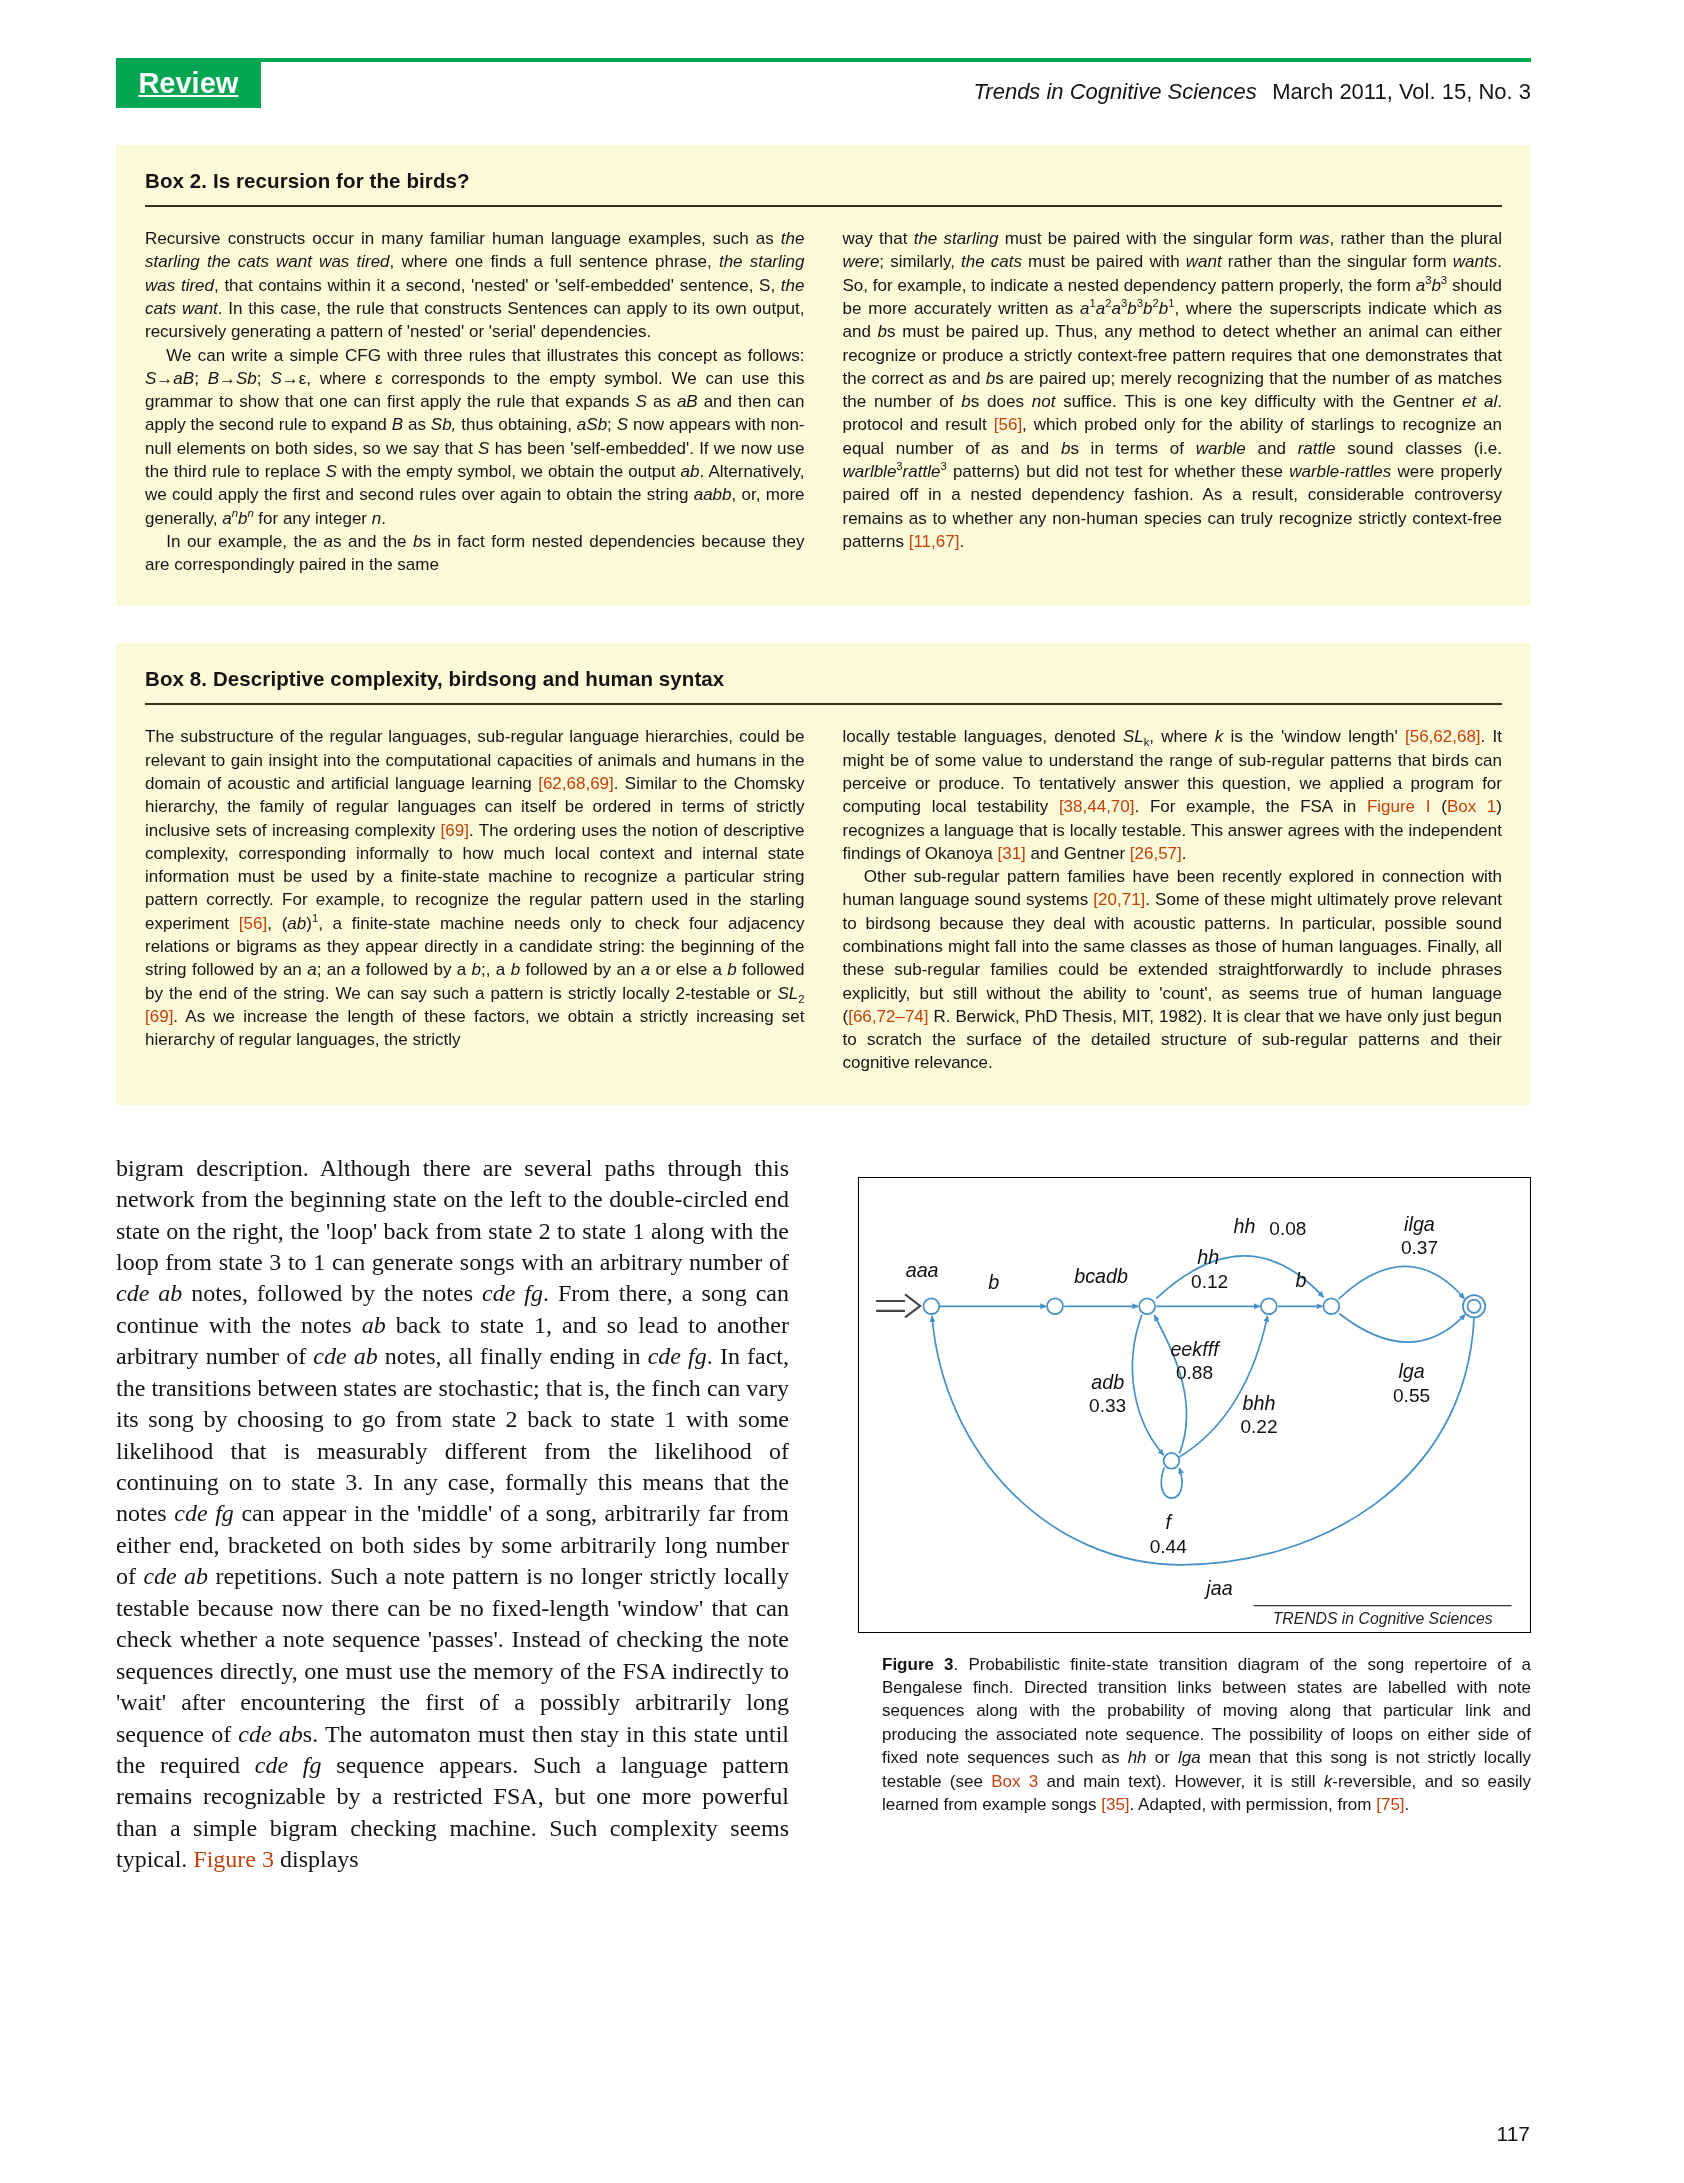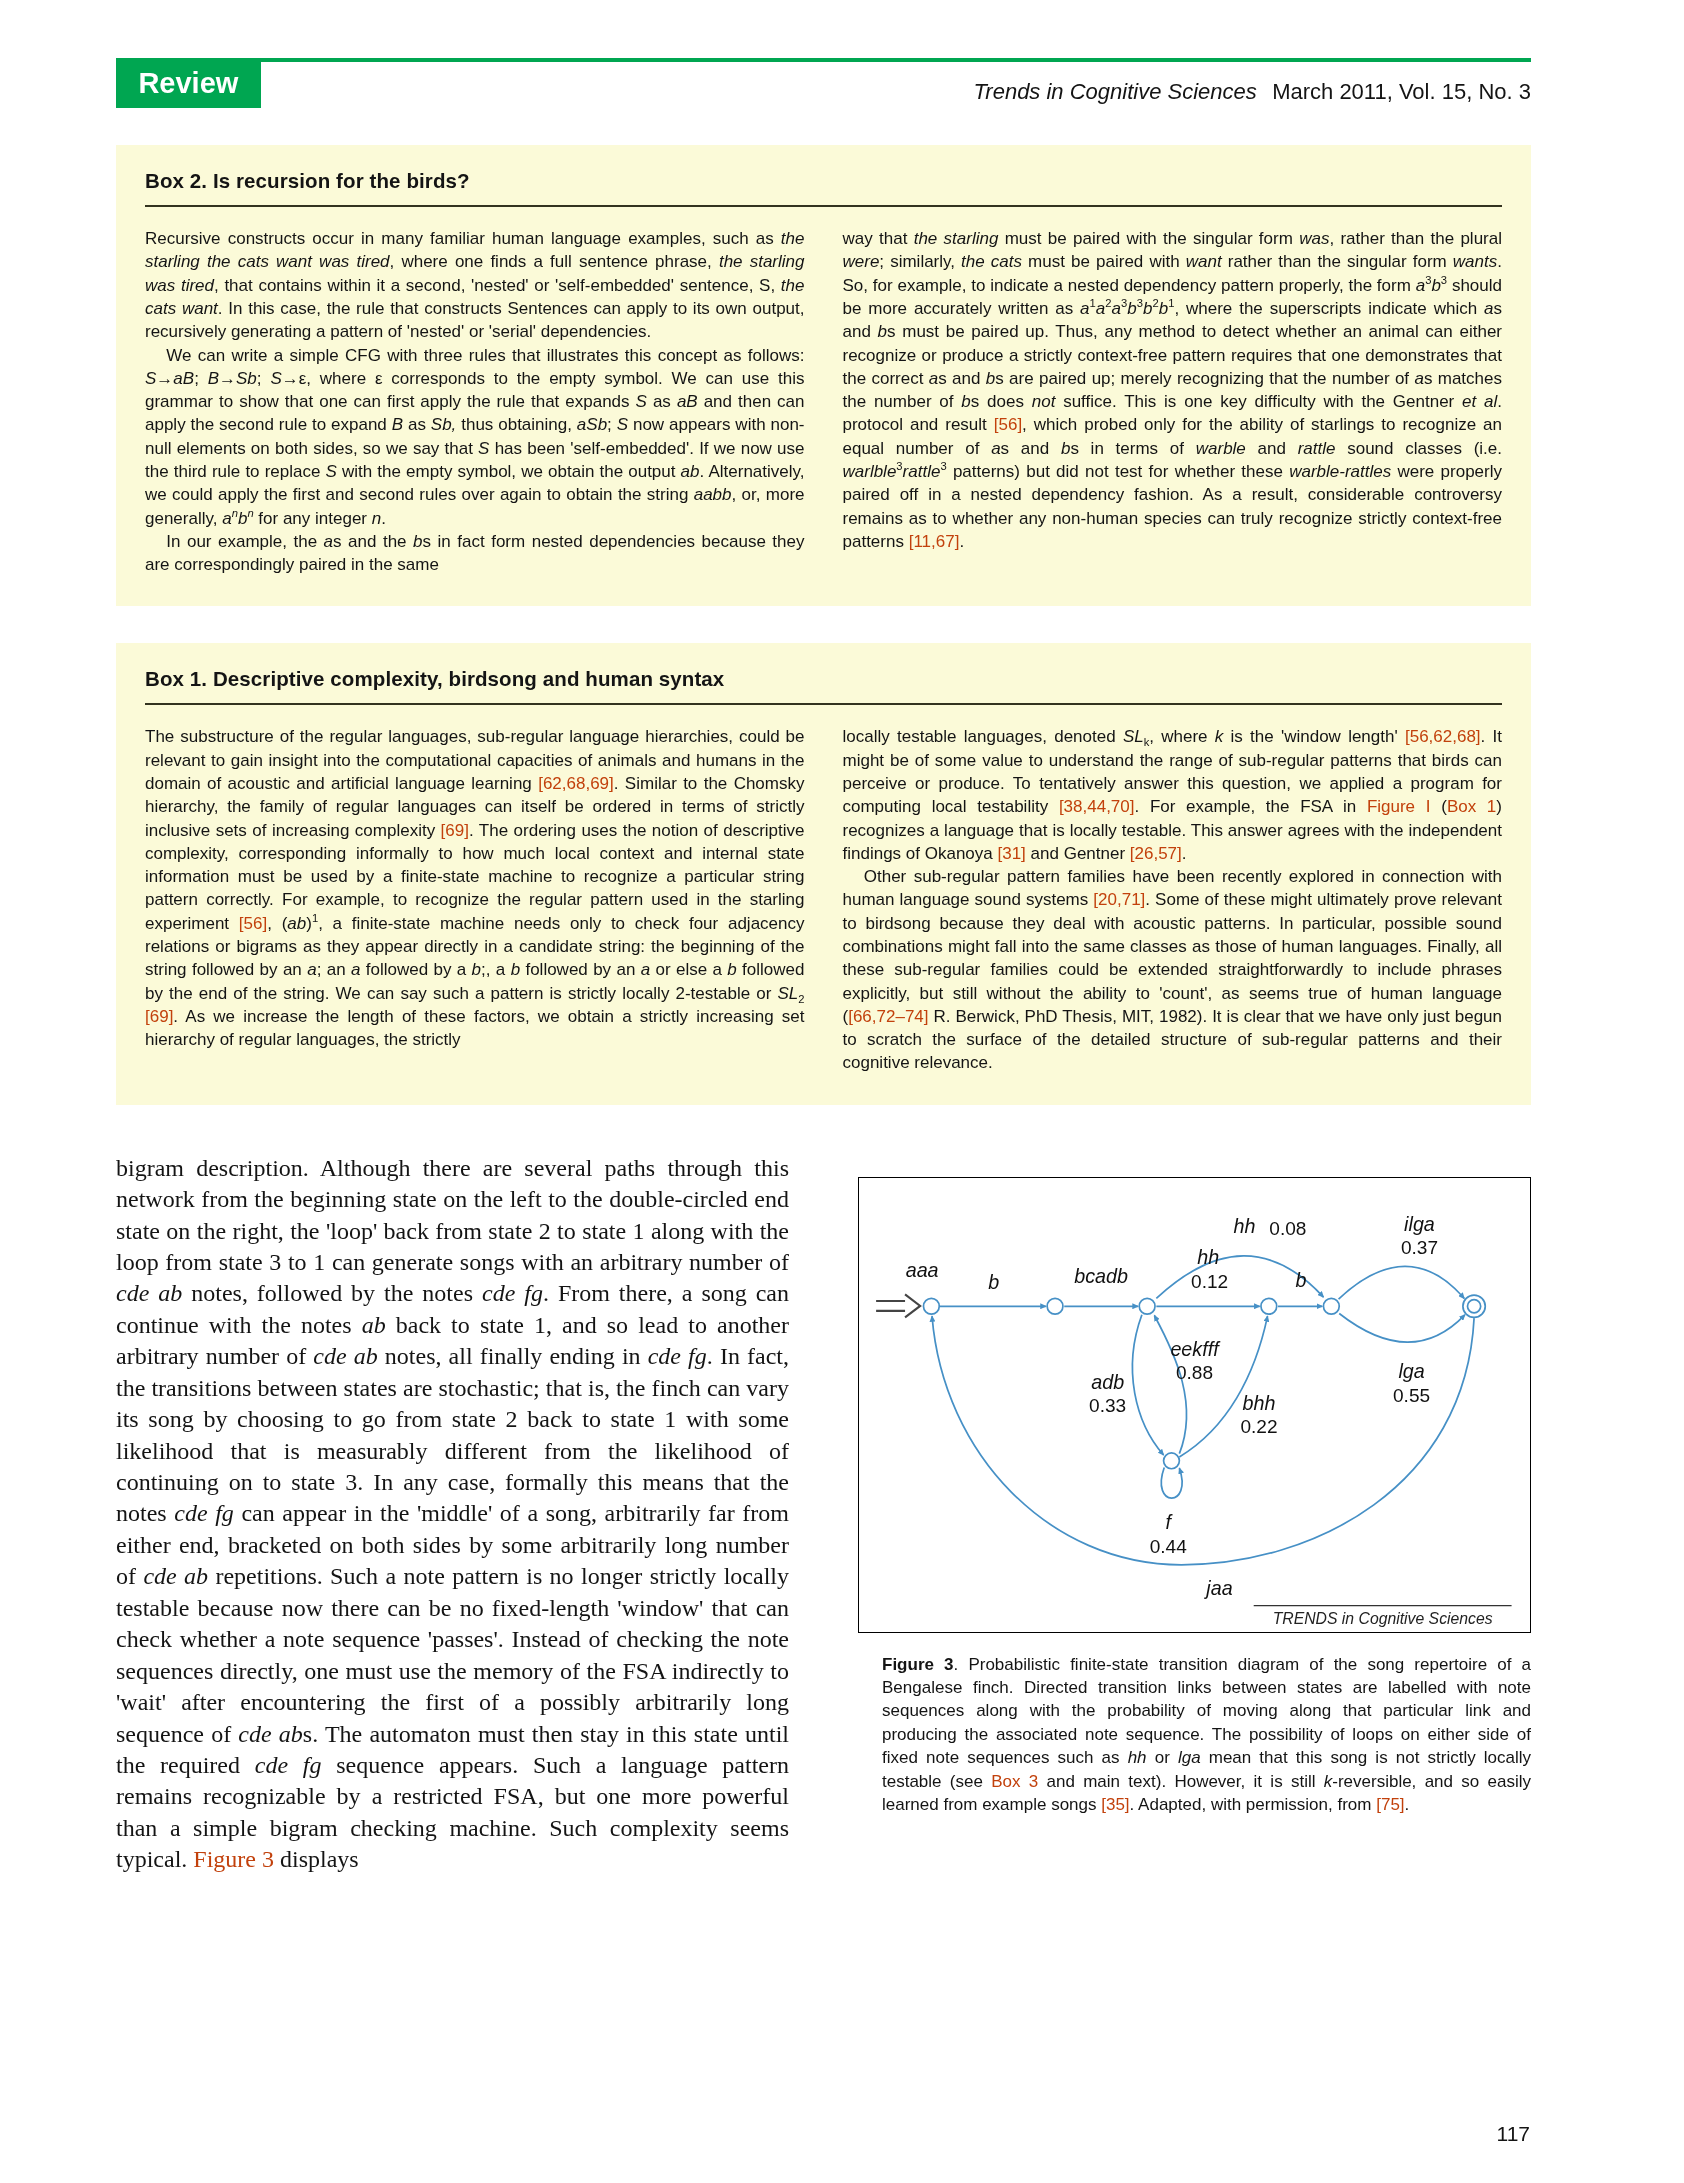--- a/index.html
+++ b/index.html
@@ -5,21 +5,21 @@
   * { margin:0; padding:0; box-sizing:border-box; }
   body {
     width:1684px; height:2183px; position:relative; overflow:hidden;
     background:#ffffff; color:#141414;
     font-family:"Liberation Sans", sans-serif;
   }
   .page { position:absolute; inset:0; padding:58px 153px 0 116px; }
 
   
   .header { border-top:4.6px solid #00A651; display:flex; justify-content:space-between; align-items:flex-start; }
-  .review-tag { background:#00A651; color:#fff; font-size:29px; font-weight:bold; padding:6.6px 22.4px 10.6px; line-height:1; }
+  .review-tag { background:#00A651; color:#fff; font-size:29px; font-weight:bold; padding:6.6px 22.4px 10.6px; line-height:1;text-decoration:underline; }
   .journal-line { font-size:22px; padding-top:17px; white-space:nowrap; }
   .journal-title { font-style:italic; }
   .journal-issue { margin-left:9.2px; }
 
   
   .box { background:#FBFAD8; padding:24px 29px 30px; margin-top:37px; }
   .box-title { font-size:20.5px; font-weight:bold; letter-spacing:0.1px; }
   .box-rule { border-bottom:2px solid #33331f; margin:12px 0 20px; }
   .box-cols { display:grid; grid-template-columns:1fr 1fr; column-gap:38px; }
   .box .p { font-size:17px; line-height:1.37; text-align:justify; }
@@ -74,21 +74,21 @@
           <p class="p">We can write a simple CFG with three rules that illustrates this concept as follows: <i>S</i>→<i>aB</i>; <i>B</i>→<i>Sb</i>; <i>S</i>→ε, where ε corresponds to the empty symbol. We can use this grammar to show that one can first apply the rule that expands <i>S</i> as <i>aB</i> and then can apply the second rule to expand <i>B</i> as <i>Sb,</i> thus obtaining, <i>aSb</i>; <i>S</i> now appears with non-null elements on both sides, so we say that <i>S</i> has been 'self-embedded'. If we now use the third rule to replace <i>S</i> with the empty symbol, we obtain the output <i>ab</i>. Alternatively, we could apply the first and second rules over again to obtain the string <i>aabb</i>, or, more generally, <i>a<sup>n</sup>b<sup>n</sup></i> for any integer <i>n</i>.</p>
           <p class="p">In our example, the <i>a</i>s and the <i>b</i>s in fact form nested dependencies because they are correspondingly paired in the same</p>
         </div>
       <div class="col">
           <p class="p">way that <i>the starling</i> must be paired with the singular form <i>was</i>, rather than the plural <i>were</i>; similarly, <i>the cats</i> must be paired with <i>want</i> rather than the singular form <i>wants</i>. So, for example, to indicate a nested dependency pattern properly, the form <i>a</i><sup>3</sup><i>b</i><sup>3</sup> should be more accurately written as <i>a</i><sup>1</sup><i>a</i><sup>2</sup><i>a</i><sup>3</sup><i>b</i><sup>3</sup><i>b</i><sup>2</sup><i>b</i><sup>1</sup>, where the superscripts indicate which <i>a</i>s and <i>b</i>s must be paired up. Thus, any method to detect whether an animal can either recognize or produce a strictly context-free pattern requires that one demonstrates that the correct <i>a</i>s and <i>b</i>s are paired up; merely recognizing that the number of <i>a</i>s matches the number of <i>b</i>s does <i>not</i> suffice. This is one key difficulty with the Gentner <i>et al</i>. protocol and result <span class="cite">[56]</span>, which probed only for the ability of starlings to recognize an equal number of <i>a</i>s and <i>b</i>s in terms of <i>warble</i> and <i>rattle</i> sound classes (i.e. <i>warlble</i><sup>3</sup><i>rattle</i><sup>3</sup> patterns) but did not test for whether these <i>warble-rattles</i> were properly paired off in a nested dependency fashion. As a result, considerable controversy remains as to whether any non-human species can truly recognize strictly context-free patterns <span class="cite">[11,67]</span>.</p>
         </div>
     </div>
   </div>
 
   <div class="box">
-    <div class="box-title">Box 1. Descriptive complexity, birdsong and human syntax</div>
+    <div class="box-title">Box 8. Descriptive complexity, birdsong and human syntax</div>
     <div class="box-rule"></div>
     <div class="box-cols">
       <div class="col">
           <p class="p">The substructure of the regular languages, sub-regular language hierarchies, could be relevant to gain insight into the computational capacities of animals and humans in the domain of acoustic and artificial language learning <span class="cite">[62,68,69]</span>. Similar to the Chomsky hierarchy, the family of regular languages can itself be ordered in terms of strictly inclusive sets of increasing complexity <span class="cite">[69]</span>. The ordering uses the notion of descriptive complexity, corresponding informally to how much local context and internal state information must be used by a finite-state machine to recognize a particular string pattern correctly. For example, to recognize the regular pattern used in the starling experiment <span class="cite">[56]</span>, (<i>ab</i>)<sup>1</sup>, a finite-state machine needs only to check four adjacency relations or bigrams as they appear directly in a candidate string: the beginning of the string followed by an <i>a</i>; an <i>a</i> followed by a <i>b</i>;, a <i>b</i> followed by an <i>a</i> or else a <i>b</i> followed by the end of the string. We can say such a pattern is strictly locally 2-testable or <i>SL</i><sub>2</sub> <span class="cite">[69]</span>. As we increase the length of these factors, we obtain a strictly increasing set hierarchy of regular languages, the strictly</p>
         </div>
       <div class="col">
           <p class="p">locally testable languages, denoted <i>SL</i><sub>k</sub>, where <i>k</i> is the 'window length' <span class="cite">[56,62,68]</span>. It might be of some value to understand the range of sub-regular patterns that birds can perceive or produce. To tentatively answer this question, we applied a program for computing local testability <span class="cite">[38,44,70]</span>. For example, the FSA in <span class="cite">Figure I</span> (<span class="cite">Box 1</span>) recognizes a language that is locally testable. This answer agrees with the independent findings of Okanoya <span class="cite">[31]</span> and Gentner <span class="cite">[26,57]</span>.</p>
           <p class="p">Other sub-regular pattern families have been recently explored in connection with human language sound systems <span class="cite">[20,71]</span>. Some of these might ultimately prove relevant to birdsong because they deal with acoustic patterns. In particular, possible sound combinations might fall into the same classes as those of human languages. Finally, all these sub-regular families could be extended straightforwardly to include phrases explicitly, but still without the ability to 'count', as seems true of human language (<span class="cite">[66,72–74]</span> R. Berwick, PhD Thesis, MIT, 1982). It is clear that we have only just begun to scratch the surface of the detailed structure of sub-regular patterns and their cognitive relevance.</p>
         </div>
     </div>

